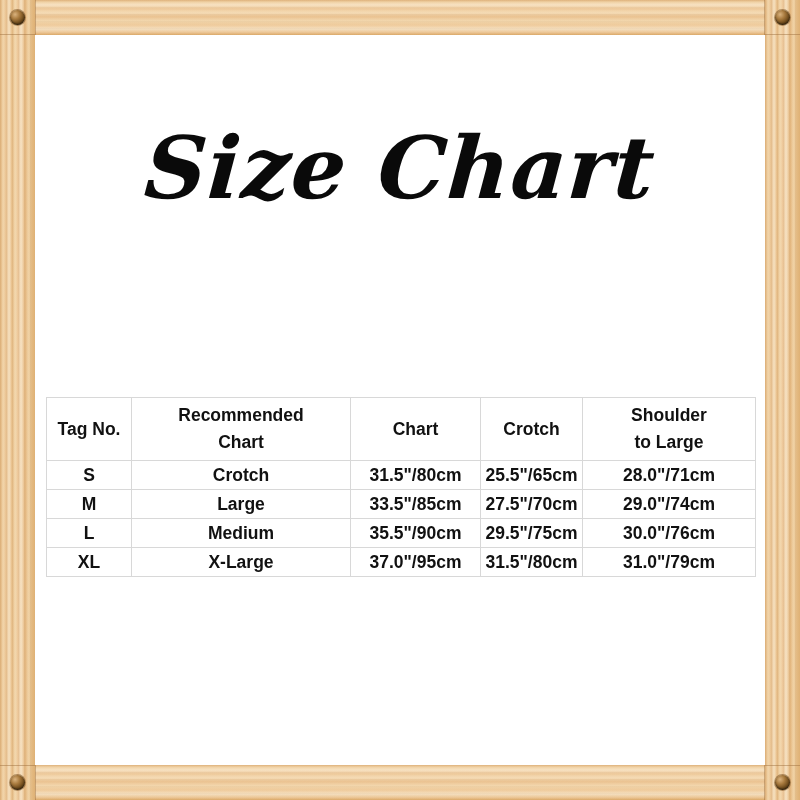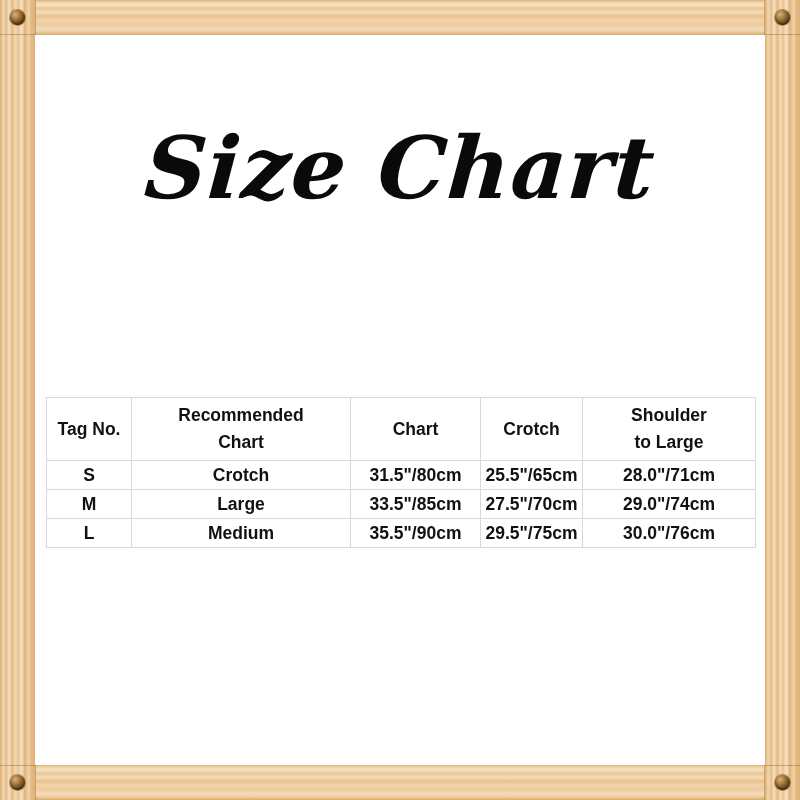--- a/index.html
+++ b/index.html
@@ -273,17 +273,24 @@
           <td>27.5"/70cm</td>
           <td>29.0"/74cm</td>
         </tr>
         <tr>
           <td>L</td>
           <td>Medium</td>
           <td>35.5"/90cm</td>
           <td>29.5"/75cm</td>
           <td>30.0"/76cm</td>
         </tr>
+        <tr>
+          <td>XL</td>
+          <td>X-Large</td>
+          <td>37.0"/95cm</td>
+          <td>31.5"/80cm</td>
+          <td>31.0"/79cm</td>
+        </tr>
       </tbody>
     </table>
   </div>
 
 </div>
 
 </body></html>

